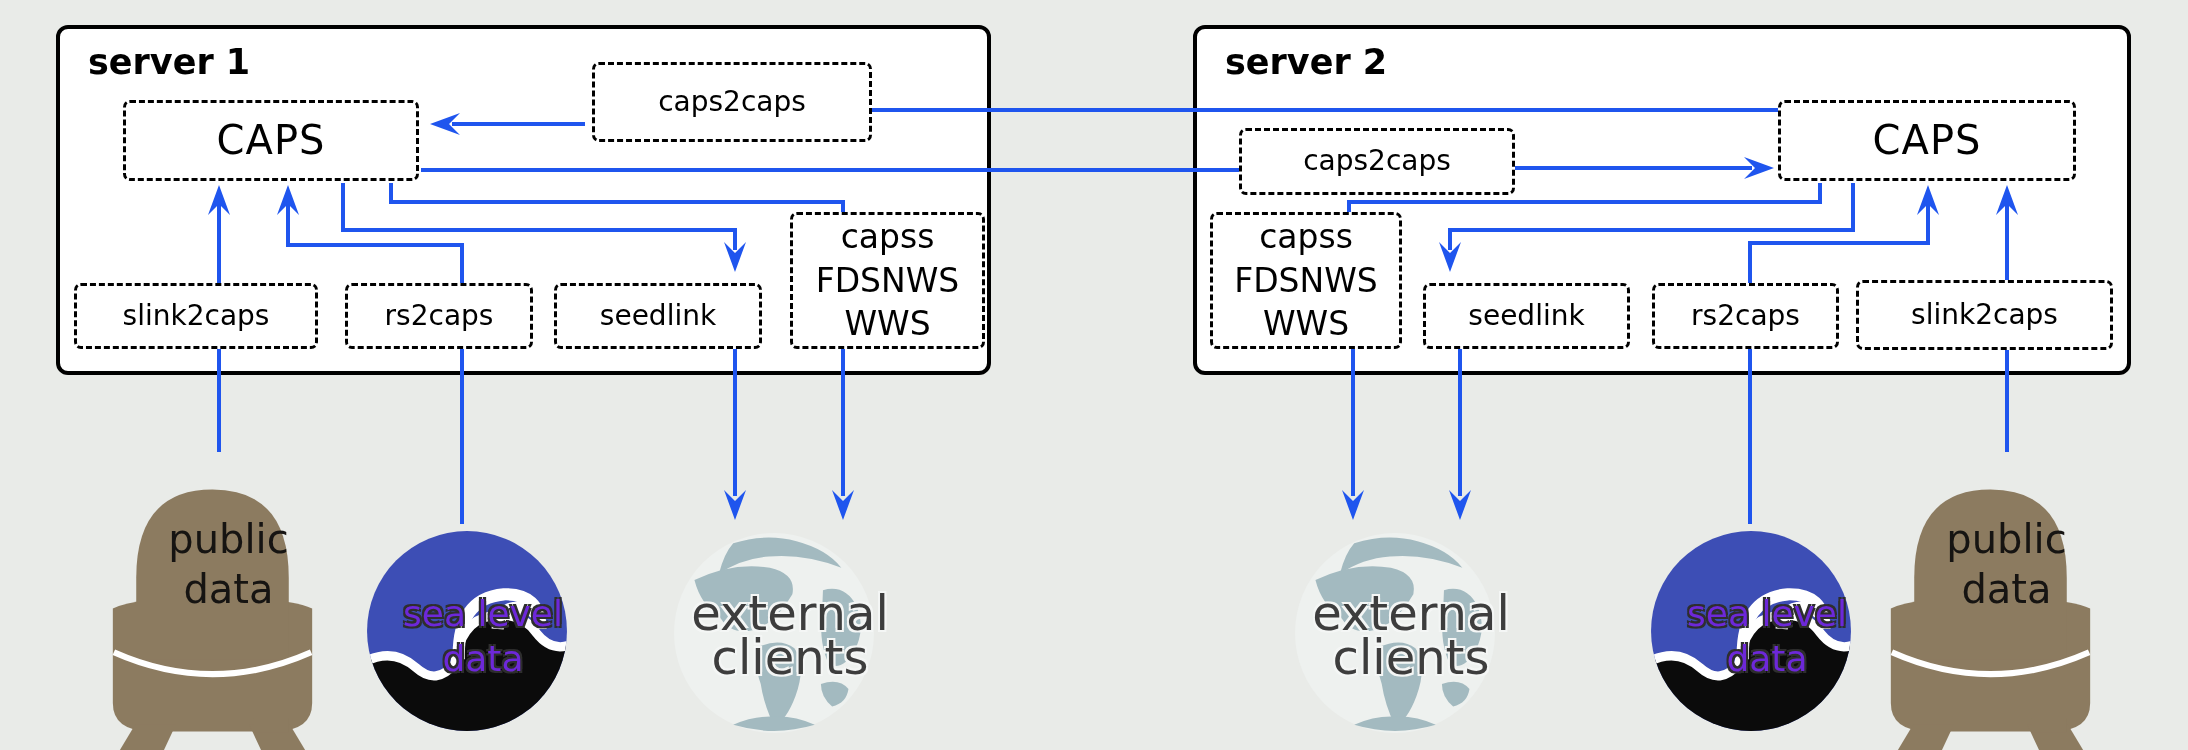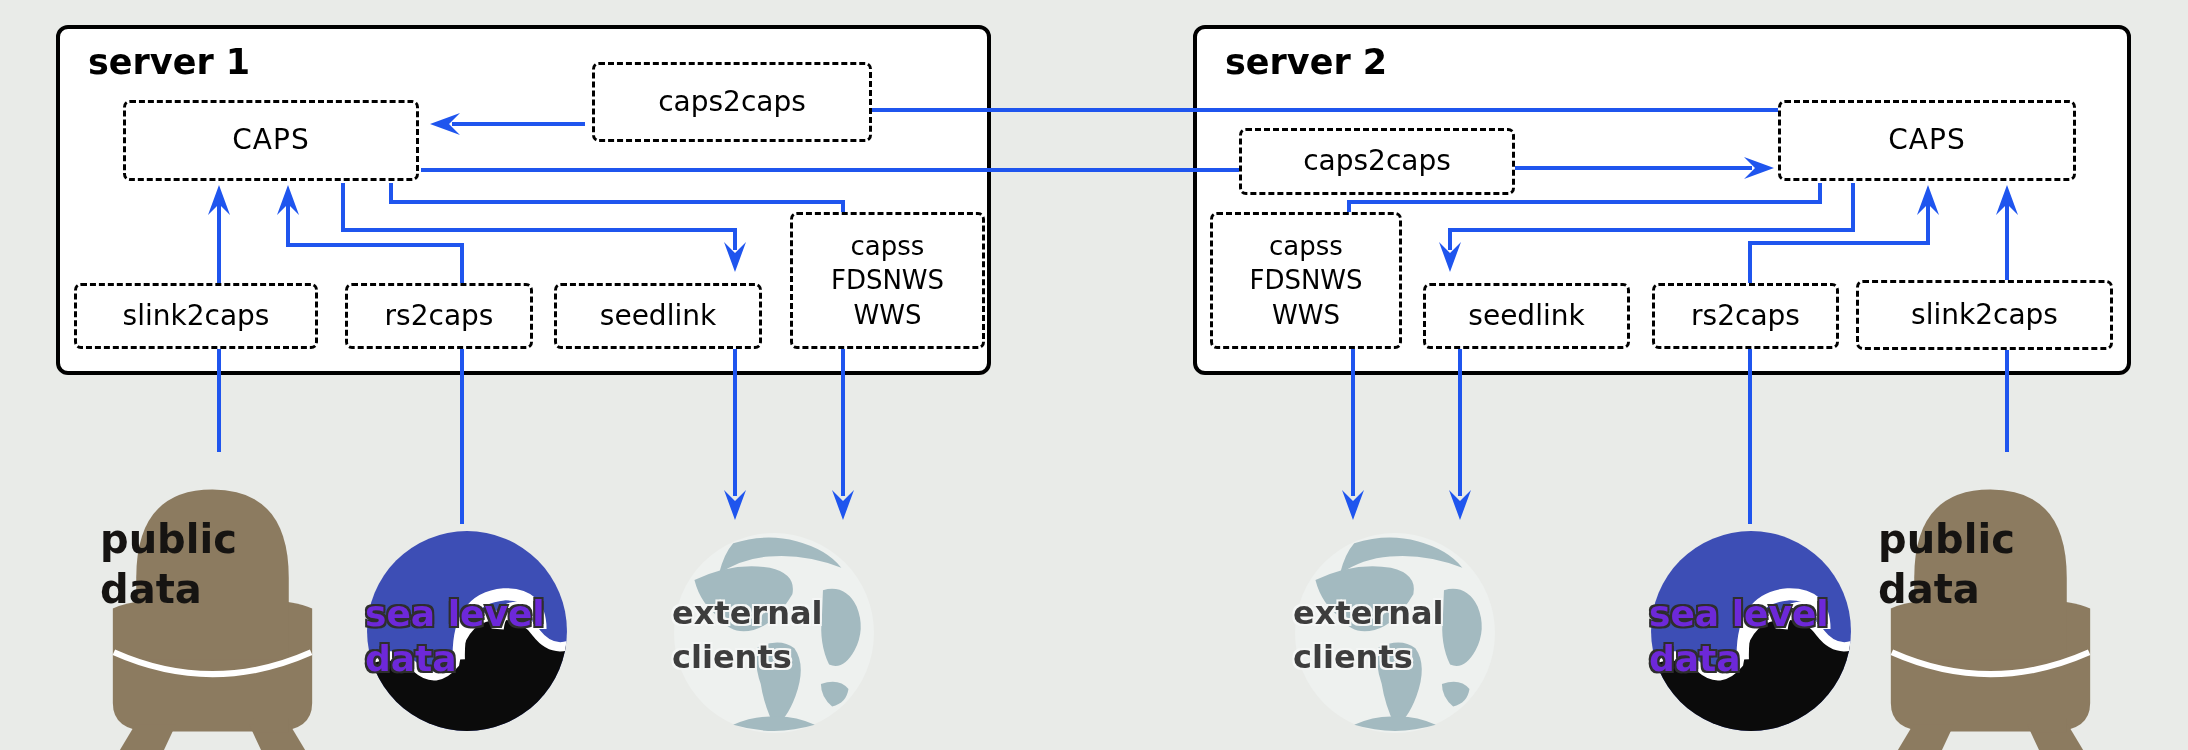--- a/index.html
+++ b/index.html
@@ -26,38 +26,38 @@
   .server-title{
     position:absolute;font-size:35px;font-weight:bold;color:var(--ink);white-space:nowrap;
   }
   .dbox{
     position:absolute;background:var(--boxfill);
     border:3px dashed var(--ink);border-radius:7px;box-sizing:border-box;
     display:flex;flex-direction:column;align-items:center;justify-content:center;
     text-align:center;z-index:3;
   }
   .mod-label{font-size:28px;color:var(--ink);line-height:1.08;white-space:nowrap;}
-  .mod-label.big{font-size:28px;letter-spacing:1px;text-align:center;}
-  .mod-label.tri{font-size:26px;line-height:1.32;}
+  .mod-label.big{font-size:40px;letter-spacing:1px;text-align:center;}
+  .mod-label.tri{font-size:33px;line-height:1.32;}
   .wires{position:absolute;left:0;top:0;z-index:2;pointer-events:none;}
   .wires polyline{fill:none;stroke:var(--accent);stroke-width:4;}
   .wires .ah{fill:var(--accent);}
   .icon-wrap{position:absolute;z-index:1;}
   .icon-wrap svg{position:absolute;left:0;top:0;}
   .icon-label{
-    position:absolute;left:0;width:100%;text-align:left;z-index:4;
-    font-weight:bold;white-space:nowrap;
+    position:absolute;left:16px;width:100%;text-align:center;z-index:4;
+    font-weight:normal;white-space:nowrap;
   }
   .lbl-public{top:58px;font-size:40px;line-height:50px;color:#161412;}
   .lbl-sea{
     top:62px;font-size:36px;line-height:45px;color:#6d28d9;
     text-shadow:2px 2px 0 #2e2e2e,-2px -2px 0 #2e2e2e,2px -2px 0 #2e2e2e,-2px 2px 0 #2e2e2e;
   }
   .lbl-globe{
-    top:60px;font-size:32px;line-height:44px;color:#3d3d3d;
+    top:60px;font-size:48px;line-height:44px;color:#3d3d3d;
     text-shadow:2px 2px 0 #f4f6f5,-2px -2px 0 #f4f6f5,2px -2px 0 #f4f6f5,-2px 2px 0 #f4f6f5;
   }
 </style>
 </head>
 <body>
 
 <div class="diagram">
 
   <div class="server" style="left:56px;top:25px;width:935px;height:350px;"></div>
   <div class="server" style="left:1193px;top:25px;width:938px;height:350px;"></div>

